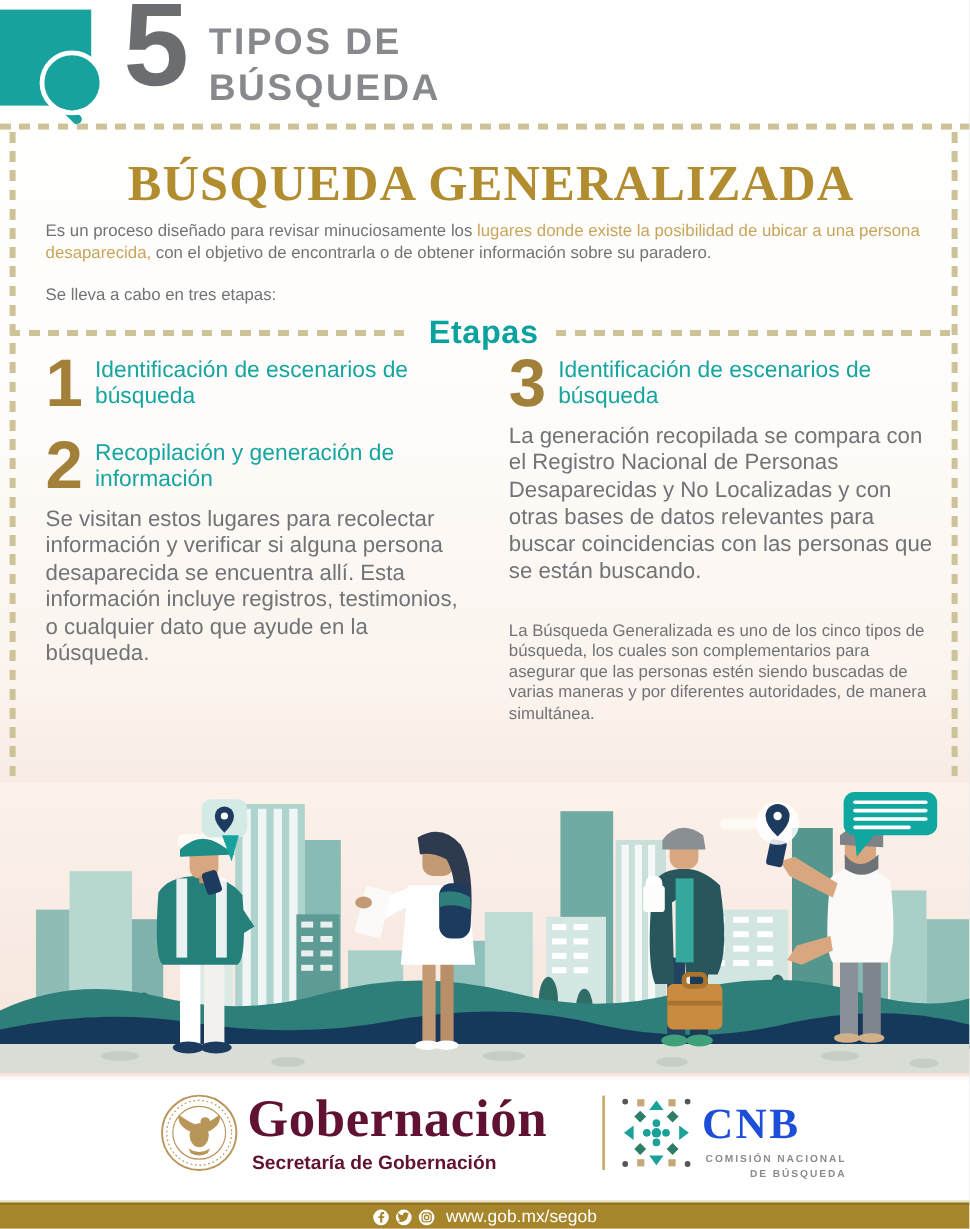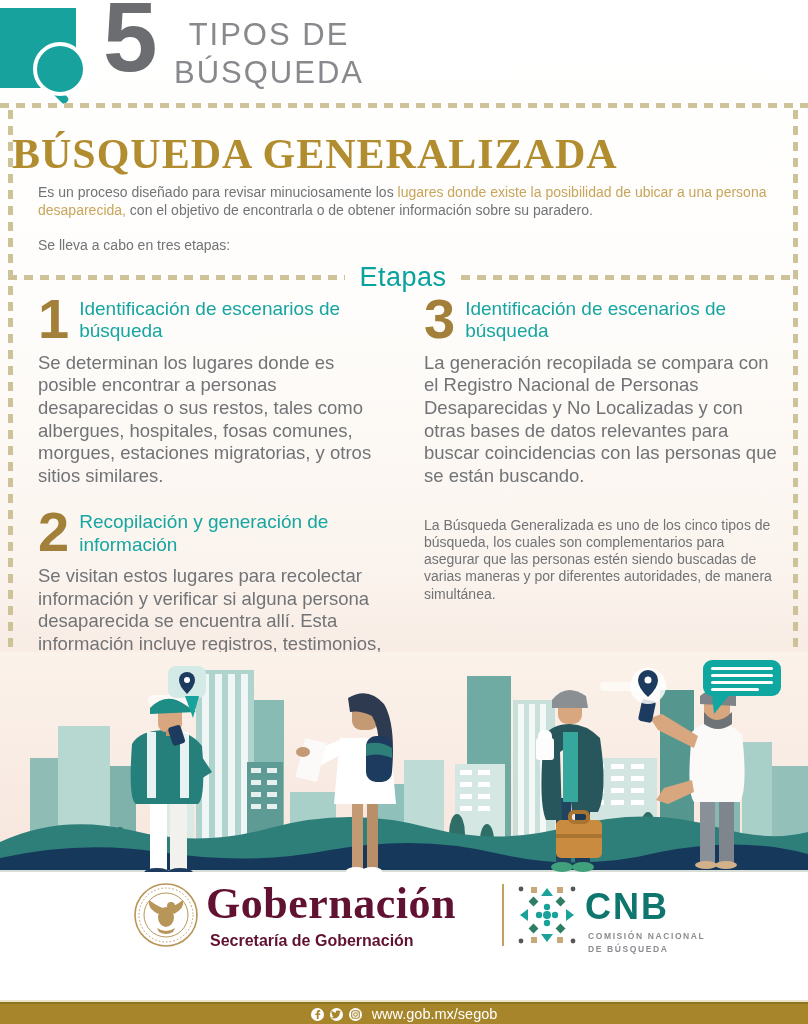--- a/index.html
+++ b/index.html
@@ -5,56 +5,56 @@
   html,body{margin:0;padding:0;background:#e9e9e9;}
   #poster{
     position:relative;width:808px;height:1024px;margin:0 auto;overflow:hidden;
     background:linear-gradient(180deg,#ffffff 0%,#fefdfb 30%,#fbf4ee 55%,#f8ece4 64%,#f8ece4 87%,#ffffff 88%);
     font-family:"Liberation Sans",sans-serif;
   }
   
   .teal-square{position:absolute;left:0;top:8px;width:76px;height:80px;background:#17a29d;}
   .magnifier{position:absolute;left:24px;top:36px;}
   .big-number{position:absolute;left:103px;top:-12px;font-size:98px;font-weight:800;color:#6b6d70;line-height:1;letter-spacing:-2px;}
-  .badge-title{position:absolute;left:174px;top:16px;font-size:31px;font-weight:400;color:#87898c;letter-spacing:2px;line-height:1.22;text-align:center;}
+  .badge-title{position:absolute;left:174px;top:16px;font-size:31px;font-weight:700;color:#87898c;letter-spacing:2px;line-height:1.22;}
   .dash-h{position:absolute;height:5px;background:repeating-linear-gradient(90deg,#cdc298 0 9px,transparent 9px 16px);}
   .dash-v{position:absolute;width:5px;background:repeating-linear-gradient(180deg,#cdc298 0 9px,transparent 9px 16px);}
   #dash-top{left:0;top:103px;width:808px;}
   #dash-left{left:8px;top:110px;height:545px;}
   #dash-right{left:793px;top:110px;height:545px;}
   
-  .main-title{position:absolute;left:12px;top:130px;width:712px;text-align:left;
+  .main-title{position:absolute;left:0;top:130px;width:712px;text-align:right;
     font-family:"Liberation Serif",serif;font-weight:700;font-size:42px;color:#b28d2f;letter-spacing:1px;}
   .intro{position:absolute;left:38px;top:184px;width:742px;font-size:14px;line-height:1.26;color:#717376;}
   .intro .hl{color:#c8a55b;}
   .intro-line2{display:block;margin-top:18px;}
   
   .etapas-row{position:absolute;left:8px;top:262px;width:790px;display:flex;align-items:center;gap:14px;}
   .etapas-row .seg{flex:1;height:5px;background:repeating-linear-gradient(90deg,#cdc298 0 9px,transparent 9px 16px);}
-  .etapas-label{font-size:27px;font-weight:400;color:#0aa29e;letter-spacing:.5px;}
+  .etapas-label{font-size:27px;font-weight:700;color:#0aa29e;letter-spacing:.5px;}
   
   .col{position:absolute;top:296px;width:356px;}
   #col-left{left:38px;}
   #col-right{left:424px;}
   .item-head{display:flex;gap:12px;align-items:flex-start;}
   .step-num{font-size:56px;font-weight:800;color:#a2803a;line-height:.82;letter-spacing:-2px;}
   .step-title{font-size:19px;font-weight:400;color:#16a5a0;line-height:1.18;max-width:302px;padding-top:2px;}
   .step-body{margin-top:9px;font-size:18.5px;line-height:1.22;color:#717376;}
   .step{margin-bottom:22px;}
   .closing{margin-top:30px;font-size:14px;line-height:1.22;color:#717376;}
   
   #scene{position:absolute;left:0;top:652px;width:808px;height:245px;}
   
-  .footer{position:absolute;left:0;top:872px;width:808px;height:103px;background:#ffffff;}
+  .footer{position:absolute;left:0;top:901px;width:808px;height:103px;background:#ffffff;text-align:right;}
   .seal{position:absolute;left:133px;top:10px;}
   .gob-word{position:absolute;left:206px;top:6px;font-family:"Liberation Serif",serif;font-weight:700;font-size:44px;color:#611232;letter-spacing:.5px;}
   .gob-sub{position:absolute;left:210px;top:60px;font-size:16px;font-weight:700;color:#611232;}
   .divider{position:absolute;left:502px;top:12px;width:2px;height:62px;background:#c2a35c;}
   .cnb-pattern{position:absolute;left:518px;top:14px;}
-  .cnb-word{position:absolute;left:585px;top:14px;font-family:Liberation Sans, sans-serif;font-weight:700;font-size:36px;color:#0f766e;letter-spacing:2px;}
+  .cnb-word{position:absolute;left:585px;top:14px;font-family:Liberation Serif, serif;font-weight:700;font-size:36px;color:#1d4ed8;letter-spacing:2px;}
   .cnb-sub{position:absolute;left:588px;top:58px;font-size:8.5px;color:#8a8c8f;letter-spacing:1.6px;line-height:1.5;font-weight:700;}
   
   .goldbar{position:absolute;left:0;top:1000px;width:808px;height:24px;background:#a6852b;
     border-top:2px solid #ece5cd;box-shadow:inset 0 2px 0 #8f741f;
     display:flex;align-items:center;justify-content:center;gap:6px;}
   .goldbar .url{color:#ffffff;font-size:14.5px;margin-left:4px;}
   .soc{width:13px;height:13px;border-radius:50%;background:#ffffff;display:flex;align-items:center;justify-content:center;}
 </style>
 </head>
 <body>
@@ -90,21 +90,20 @@
     <div class="etapas-label">Etapas</div>
     <div class="seg"></div>
   </div>
 
   <div class="col" id="col-left">
     <div class="step">
       <div class="item-head">
         <div class="step-num">1</div>
         <div class="step-title">Identificación de escenarios de búsqueda</div>
       </div>
-      <div class="step-body">Se determinan los lugares donde es posible encontrar a personas desaparecidas o sus restos, tales como albergues, hospitales, fosas comunes, morgues, estaciones migratorias, y otros sitios similares.</div>
     </div>
     <div class="step">
       <div class="item-head">
         <div class="step-num">2</div>
         <div class="step-title">Recopilación y generación de información</div>
       </div>
       <div class="step-body">Se visitan estos lugares para recolectar información y verificar si alguna persona desaparecida se encuentra allí. Esta información incluye registros, testimonios, o cualquier dato que ayude en la búsqueda.</div>
     </div>
   </div>
 

